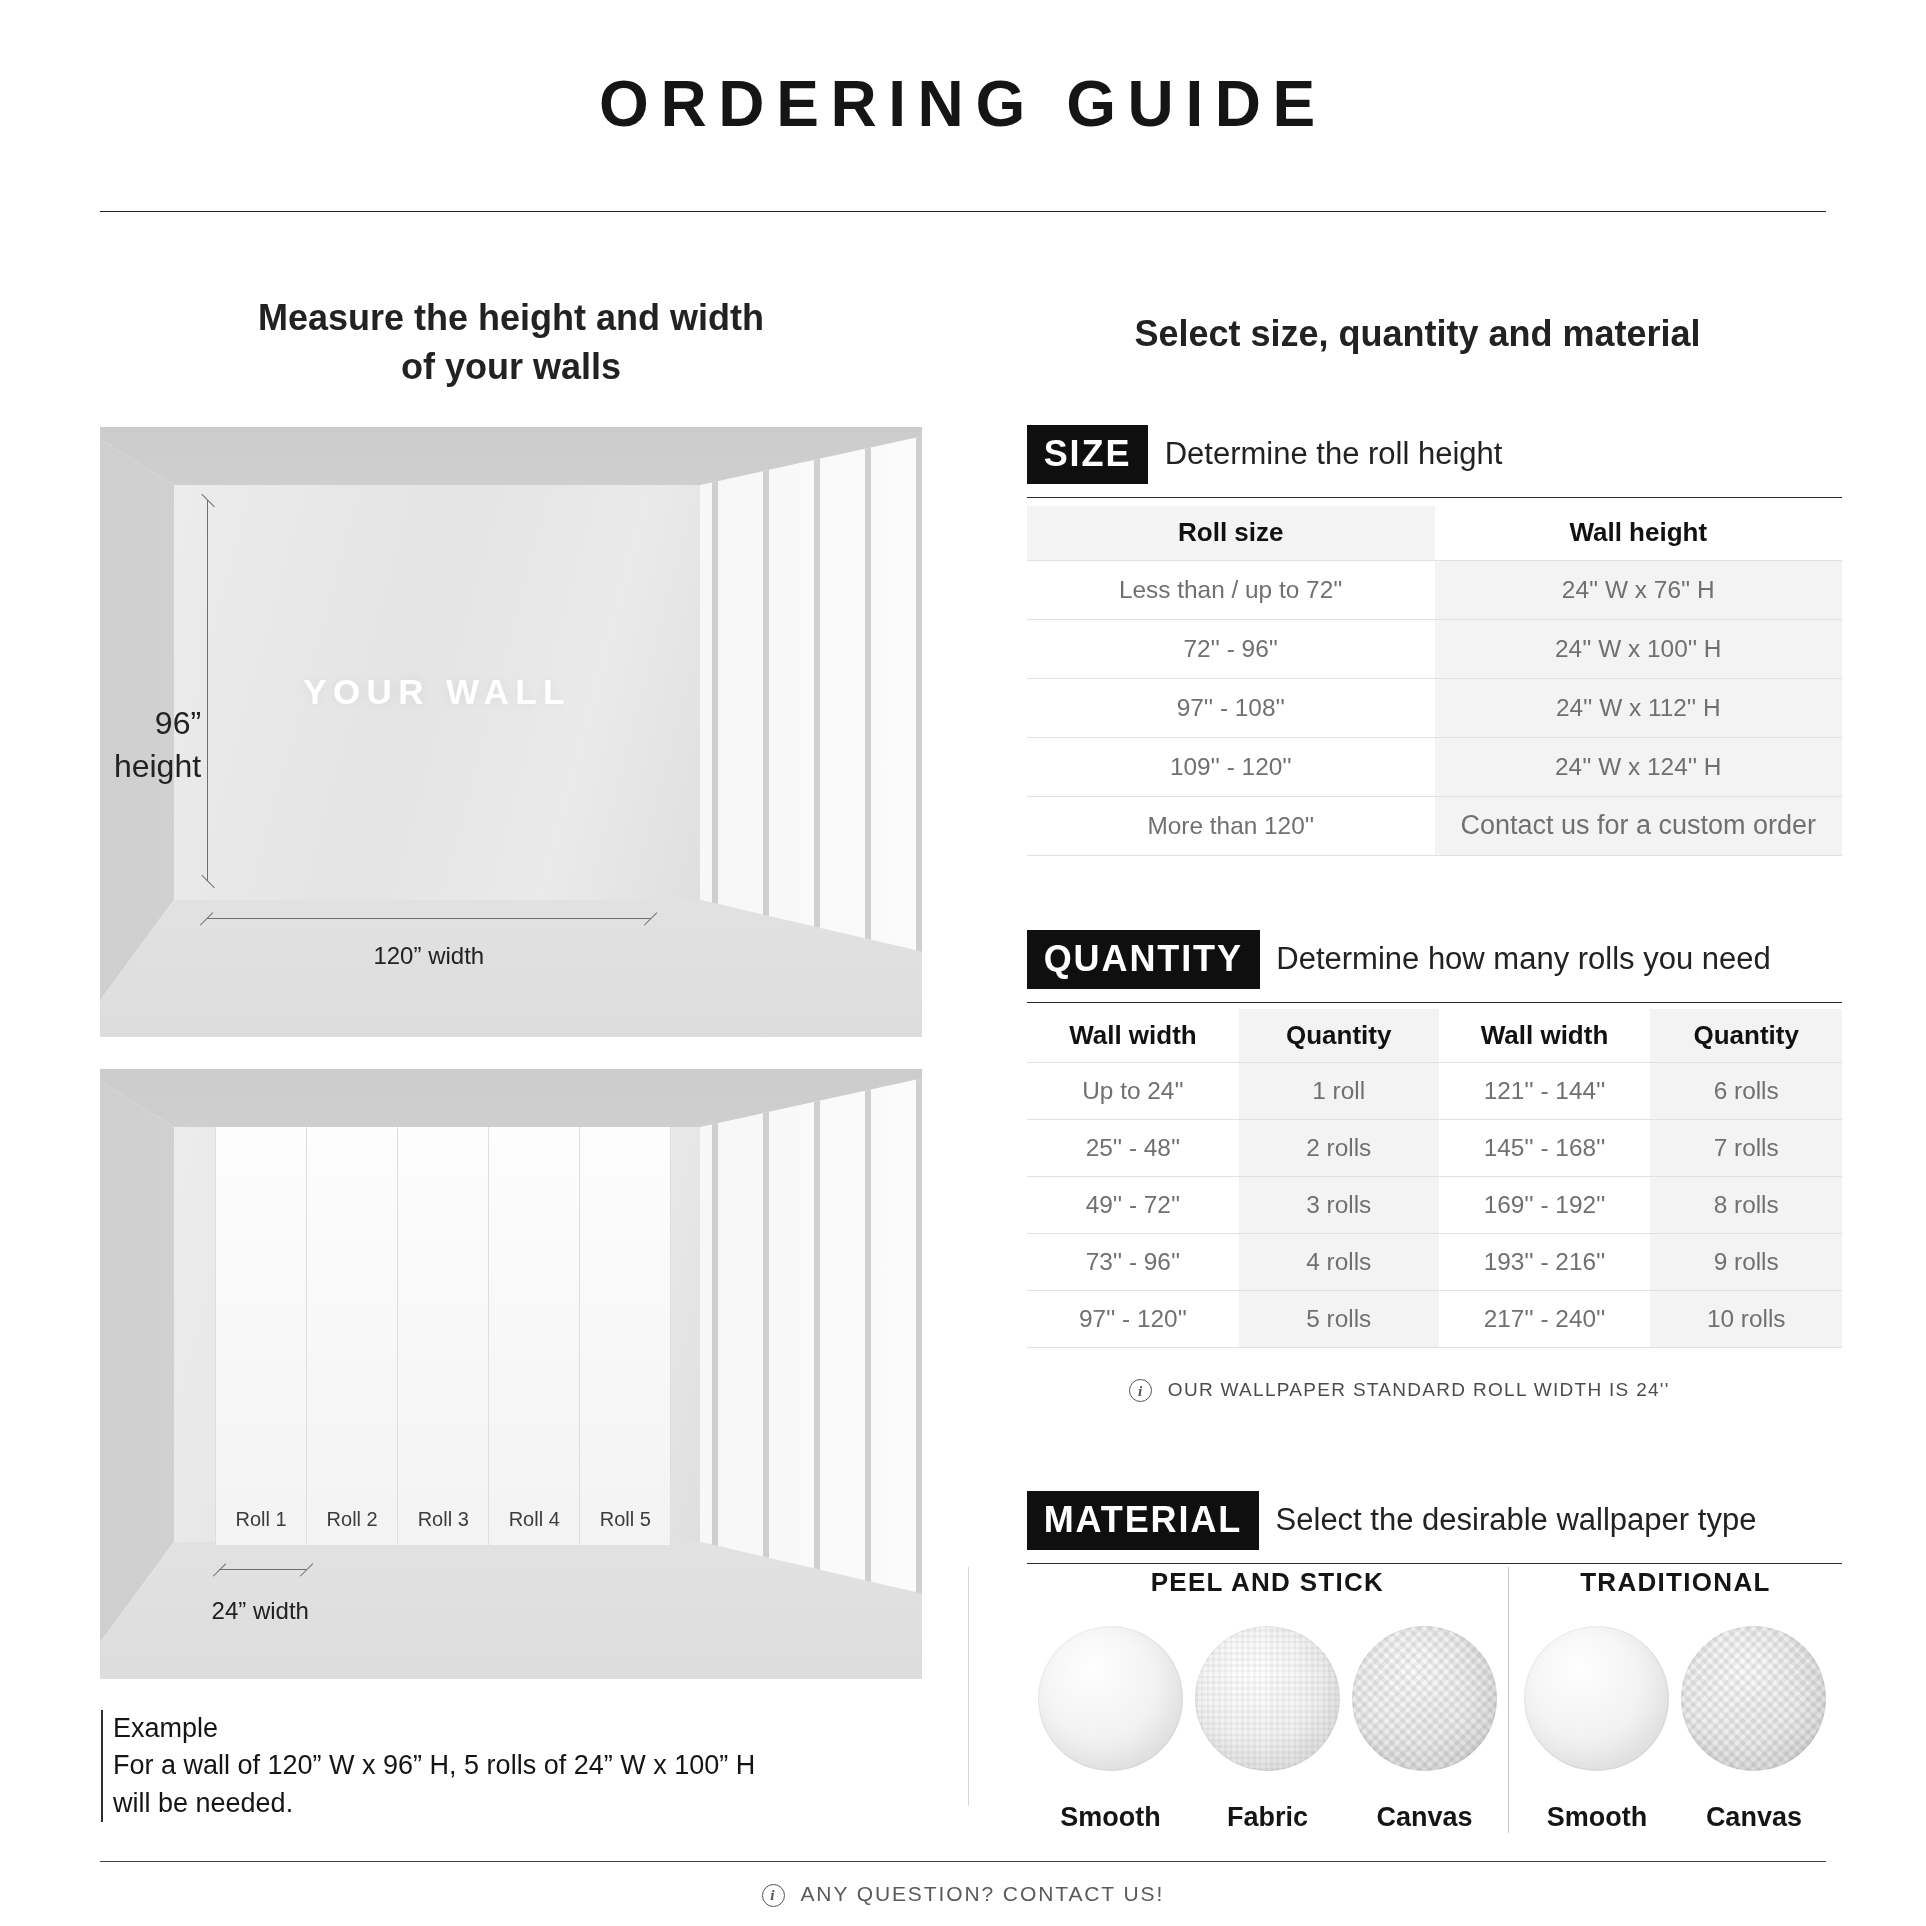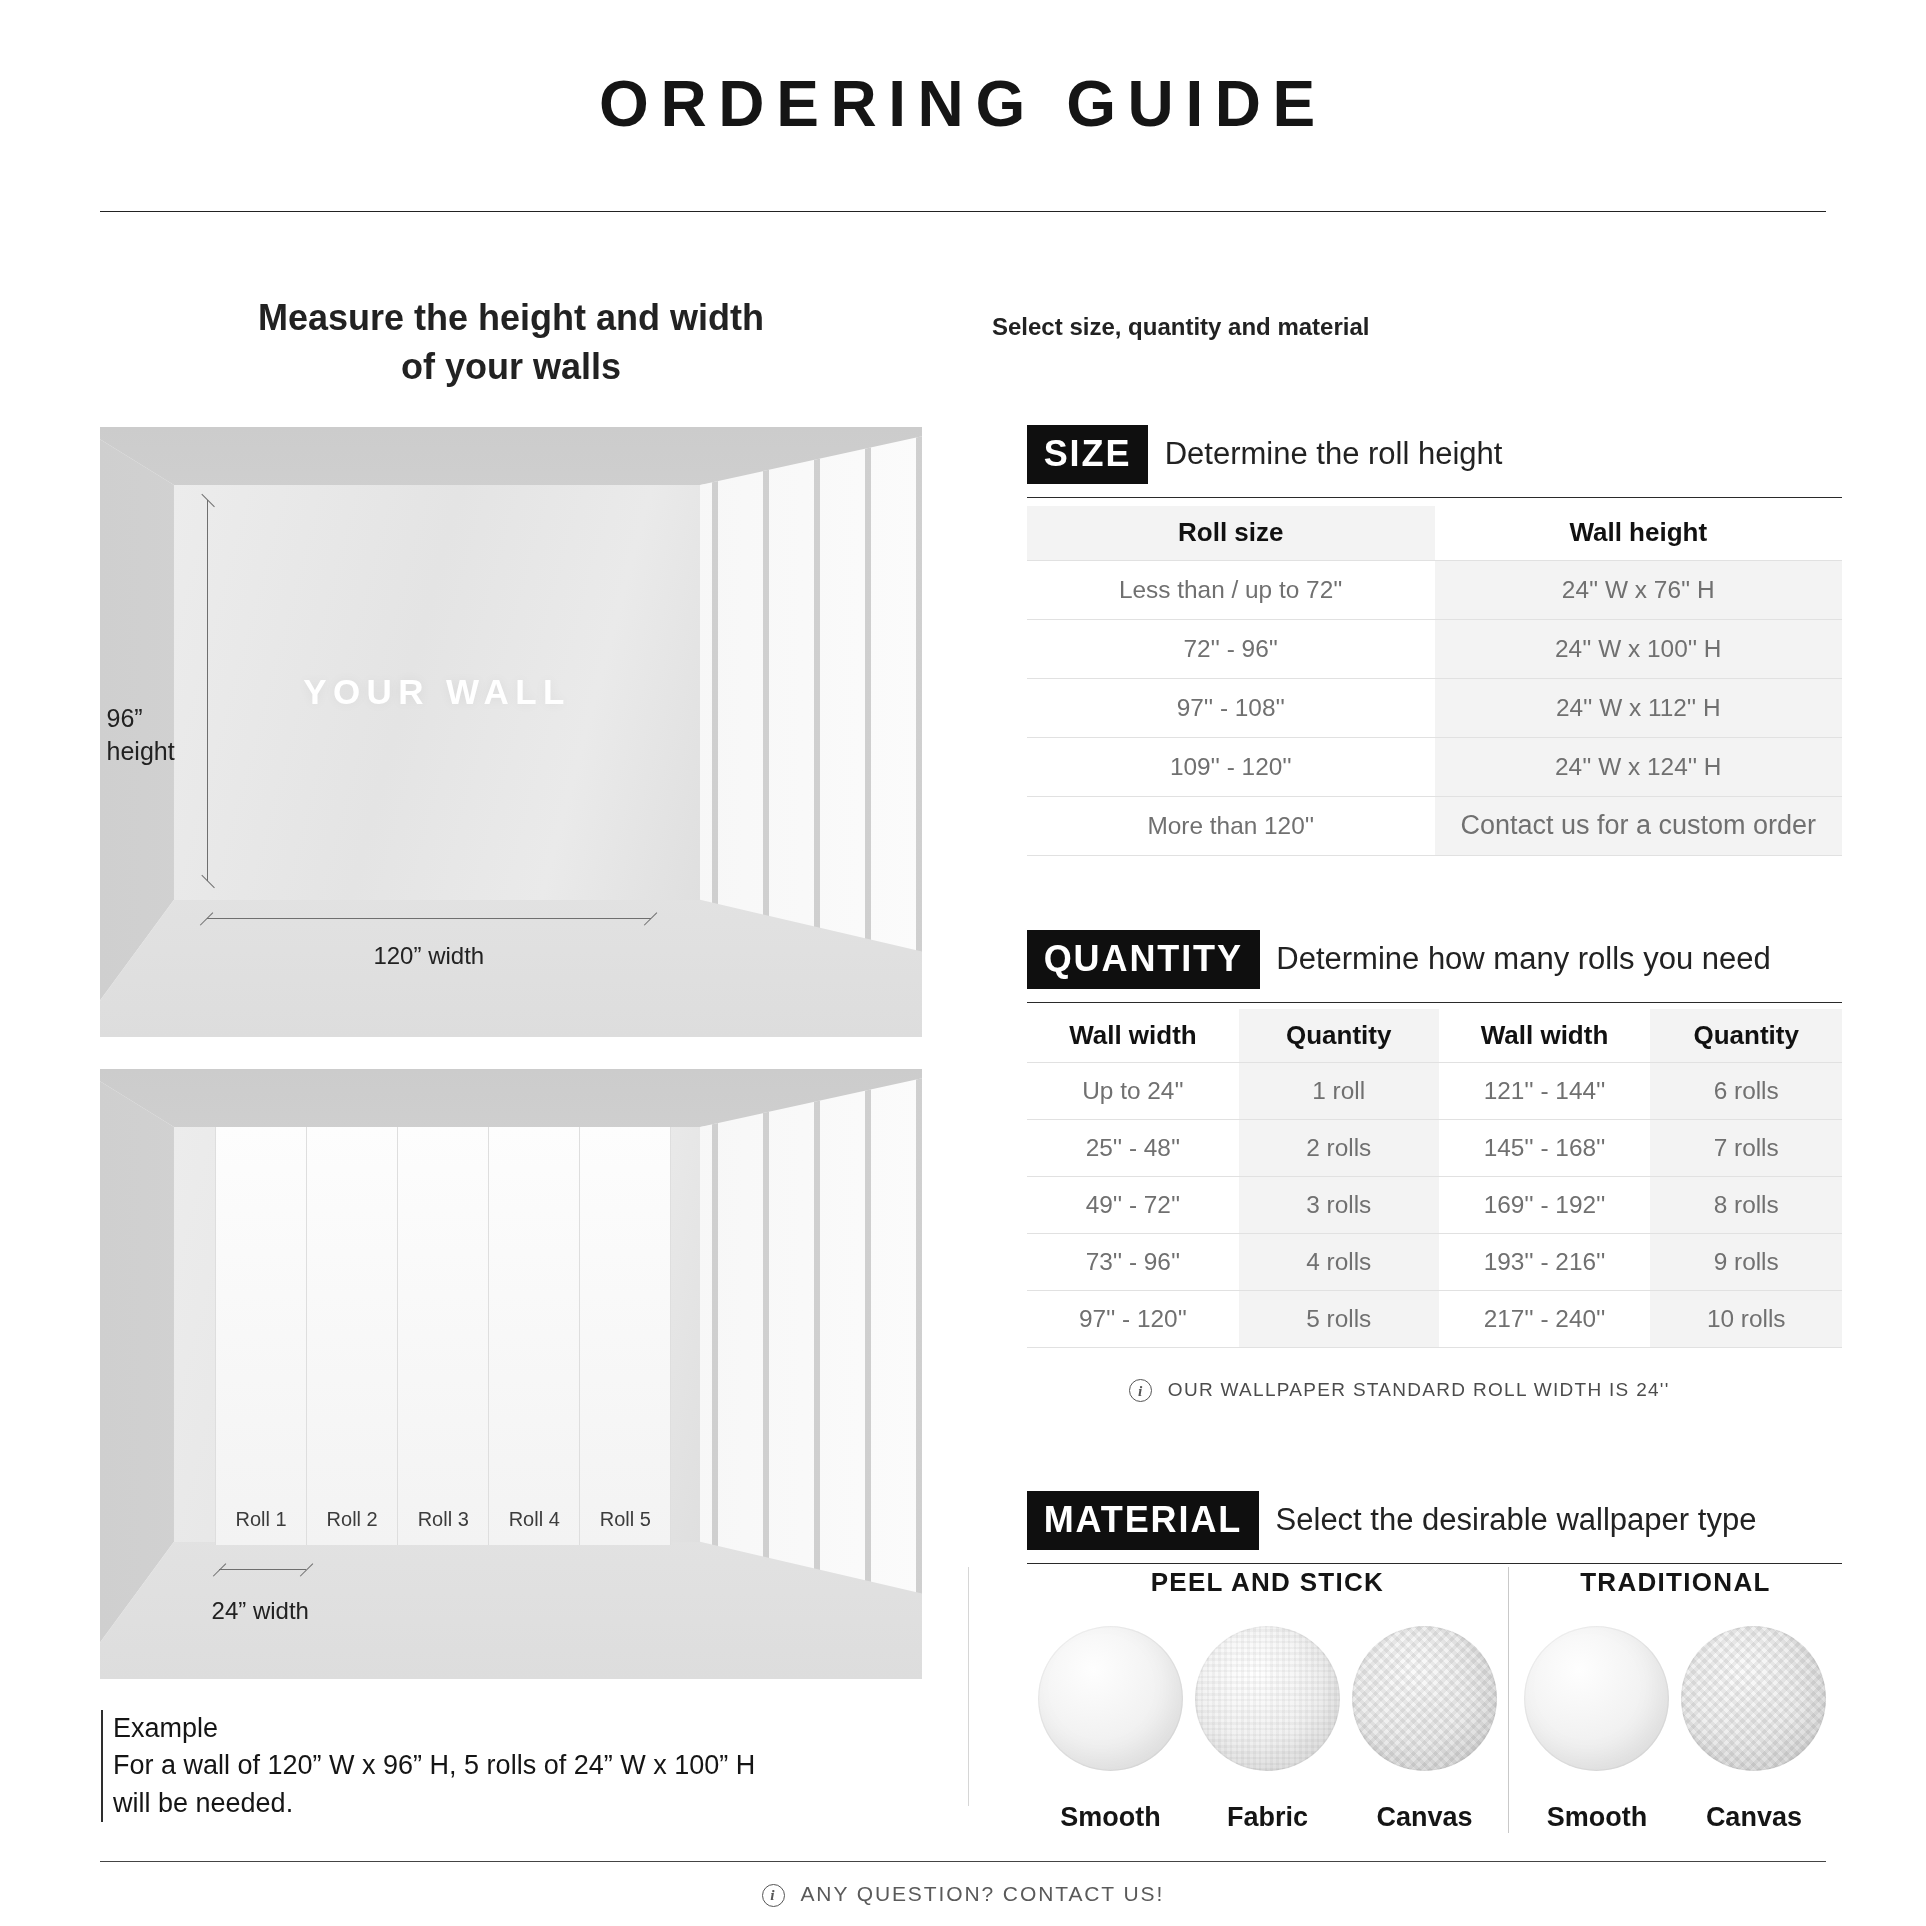--- a/index.html
+++ b/index.html
@@ -10,22 +10,22 @@
   
   .page-title { position:absolute; top:67px; left:0; width:100%; text-align:center;
     font-size:64px; font-weight:600; letter-spacing:11.6px; color:#151515; }
   .rule { position:absolute; left:100px; right:100px; height:1.3px; background:#222; }
   .top-rule { top:211px; }
   .bottom-rule { top:1861px; background:#444; }
 
   
   .left-heading { position:absolute; top:294px; left:100px; width:822px; text-align:center;
     font-size:36px; font-weight:600; line-height:1.35; color:#222; }
-  .right-heading { position:absolute; top:313px; left:992px; width:851px; text-align:left;
-    font-size:24px; font-weight:600; color:#222; }
+  .right-heading { position:absolute; top:313px; left:992px; width:851px; text-align:center;
+    font-size:36px; font-weight:600; color:#222; }
 
   
   .room { position:absolute; left:100px; width:822px; height:610px; background:#f7f7f7; overflow:hidden; }
   .room1 { top:427px; }
   .room2 { top:1069px; }
   .layer { position:absolute; inset:0; }
   .ceiling { clip-path:polygon(0 0, 100% 0, 100% 4%, 73% 9.5%, 9% 9.5%, 0 2%);
     background:linear-gradient(180deg,#cccccc,#e7e7e7); }
   .left-wall { clip-path:polygon(0 2%, 9% 9.5%, 9% 77.5%, 0 94%);
     background:linear-gradient(90deg,#cfcfcf,#e2e2e2); }
@@ -45,22 +45,22 @@
   
   .m-line-v { position:absolute; left:13%; top:12%; height:62.5%; width:1.3px; background:#6f6f6f; }
   .m-line-h { position:absolute; height:1.3px; background:#6f6f6f; }
   .m-line-h.wide { left:13%; top:80.5%; width:54%; }
   .m-line-h.small { left:14.5%; top:82%; width:10.6%; }
   .tick { position:absolute; background:#6f6f6f; }
   .tick.h { width:18px; height:1.3px; transform:rotate(45deg); left:-8.3px; }
   .tick.h.t { top:-0.6px; } .tick.h.b { bottom:-0.6px; }
   .tick.v { width:1.3px; height:18px; transform:rotate(45deg); top:-8.3px; }
   .tick.v.l { left:-0.6px; } .tick.v.r { right:-0.6px; }
-  .height-label { position:absolute; left:0.8%; top:45%; width:11.5%; text-align:left;
-    font-size:25px; line-height:1.35; color:#222; }
+  .height-label { position:absolute; left:0.8%; top:45%; width:11.5%; text-align:right;
+    font-size:32px; line-height:1.35; color:#222; }
   .width-label-1 { position:absolute; left:13%; top:84.5%; width:54%; text-align:center;
     font-size:24px; color:#222; }
   .width-label-2 { position:absolute; left:7%; top:86.5%; width:25%; text-align:center;
     font-size:24px; color:#222; }
 
   
   .rolls { position:absolute; left:14%; top:9.5%; width:55.5%; height:68.6%; display:flex; }
   .roll-panel { flex:1; position:relative; display:flex; align-items:flex-end; justify-content:center;
     background:linear-gradient(180deg,#fdfdfd,#f3f3f3); border-right:1.3px solid #dedede; }
   .roll-panel:first-child { border-left:1.3px solid #dedede; }

